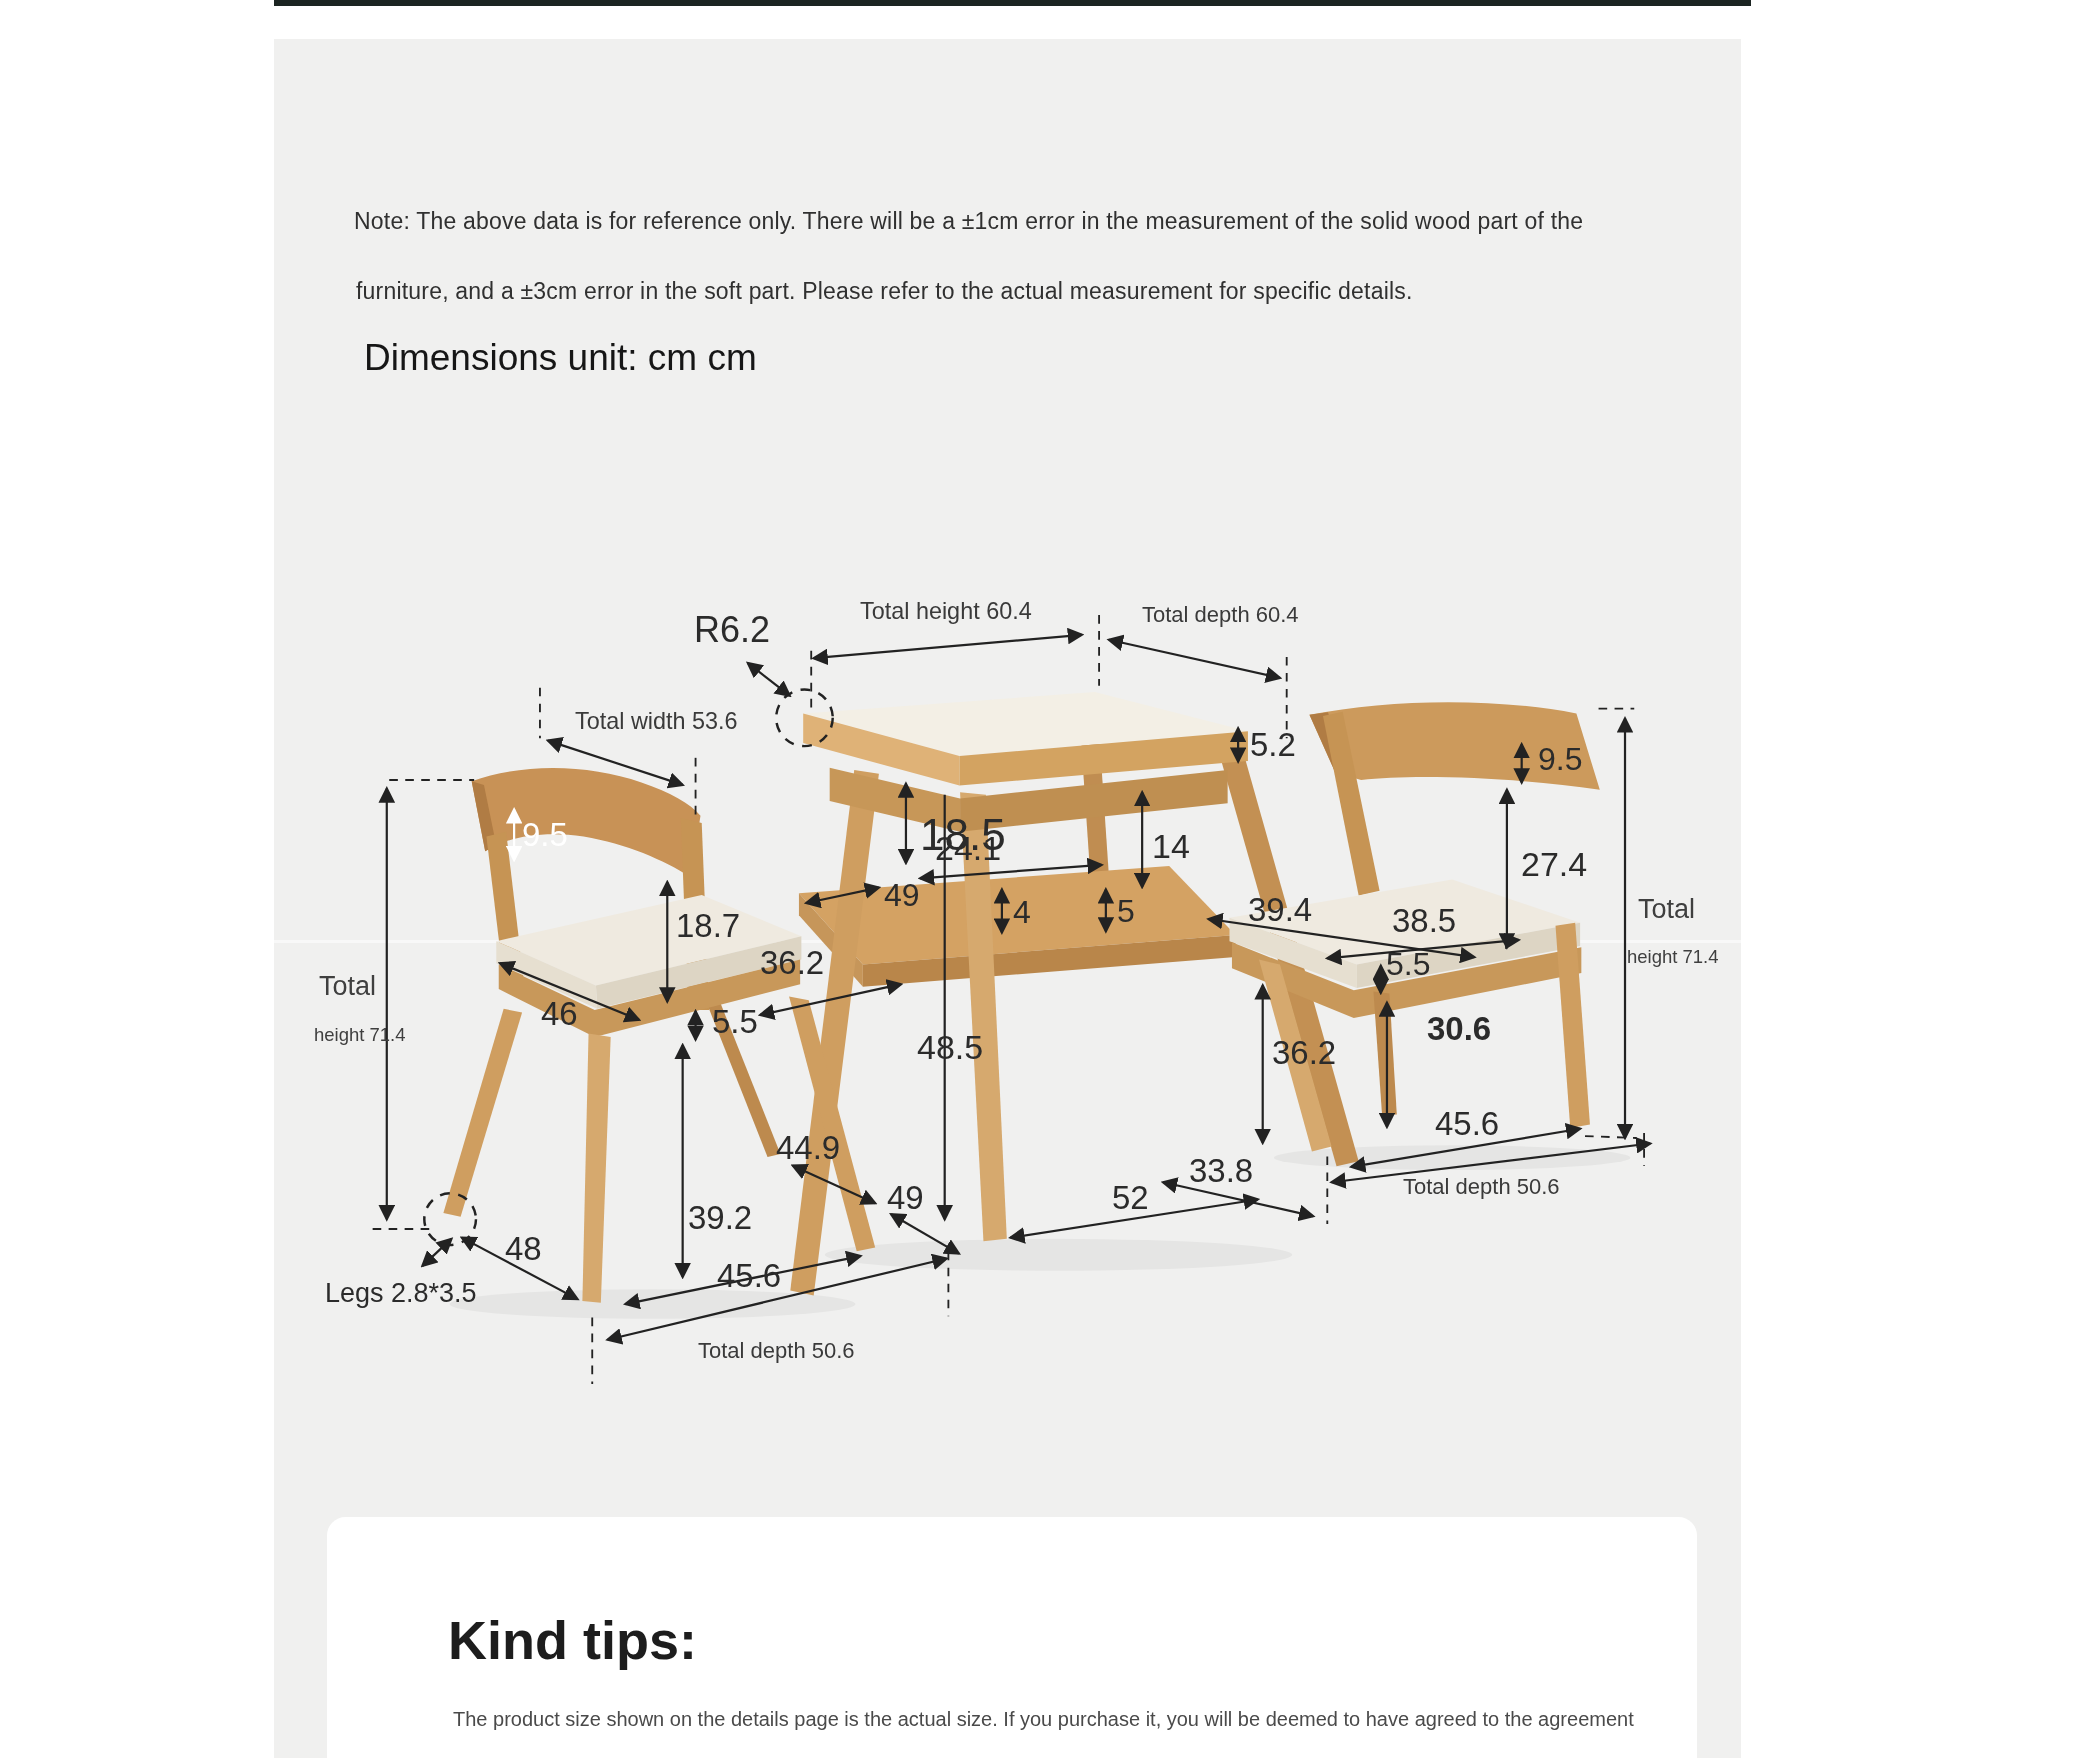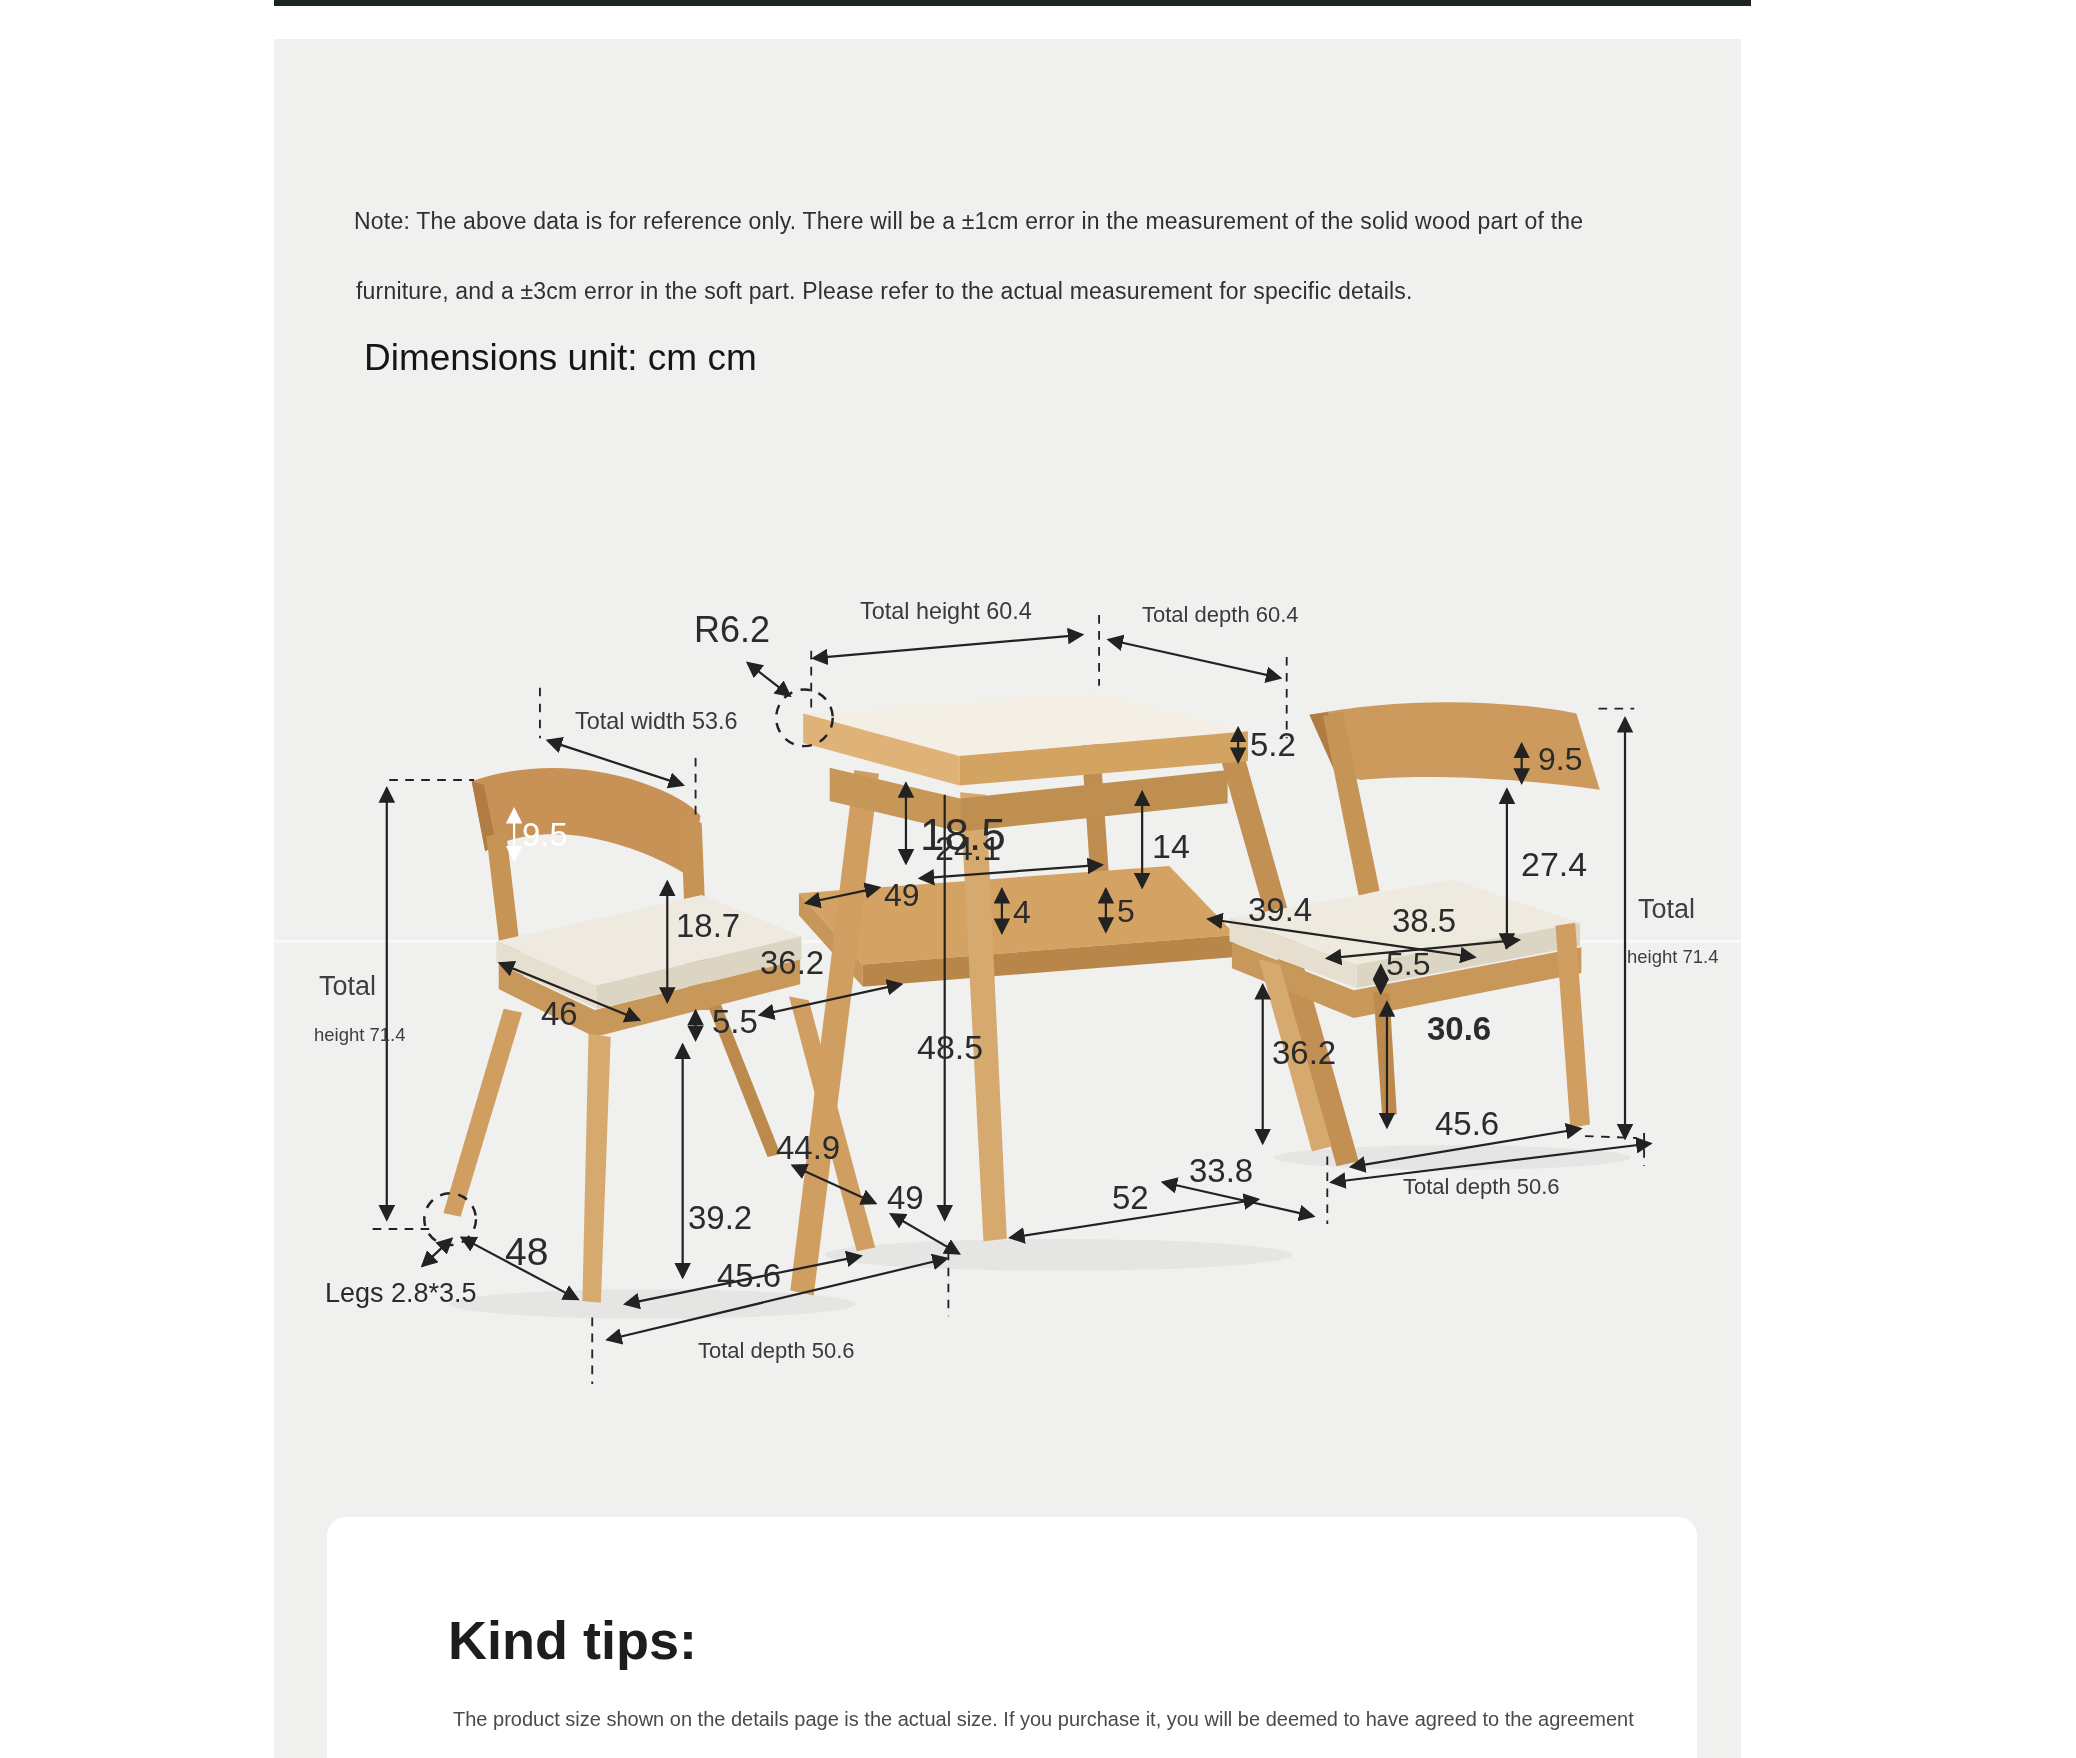--- a/index.html
+++ b/index.html
@@ -191,21 +191,21 @@
 <div class="dim" style="left:1638px;top:896px;font-size:27px;color:#3f3f3f;">Total</div>
 <div class="dim" style="left:1627px;top:948px;font-size:18.5px;color:#3f3f3f;">height 71.4</div>
 <div class="dim" style="left:1272px;top:1036px;font-size:33px;">36.2</div>
 <div class="dim" style="left:1427px;top:1012px;font-size:33px;font-weight:bold;">30.6</div>
 <div class="dim" style="left:776px;top:1131px;font-size:33px;">44.9</div>
 <div class="dim" style="left:887px;top:1181px;font-size:33px;">49</div>
 <div class="dim" style="left:1112px;top:1181px;font-size:33px;">52</div>
 <div class="dim" style="left:1189px;top:1154px;font-size:33px;">33.8</div>
 <div class="dim" style="left:1435px;top:1107px;font-size:33px;">45.6</div>
 <div class="dim" style="left:688px;top:1201px;font-size:33px;">39.2</div>
-<div class="dim" style="left:505px;top:1232px;font-size:39px;">48</div>
+<div class="dim" style="left:505px;top:1232px;font-size:33px;">48</div>
 <div class="dim" style="left:717px;top:1259px;font-size:33px;">45.6</div>
 <div class="dim" style="left:325px;top:1280px;font-size:27px;">Legs 2.8*3.5</div>
 <div class="dim small" style="left:698px;top:1340px;font-size:22px;">Total depth 50.6</div>
 <div class="dim small" style="left:1403px;top:1176px;font-size:22px;">Total depth 50.6</div>
 
 <div class="card">
   <div class="tips-title">Kind tips:</div>
   <div class="tips-body">The product size shown on the details page is the actual size. If you purchase it, you will be deemed to have agreed to the agreement</div>
 </div>
 

